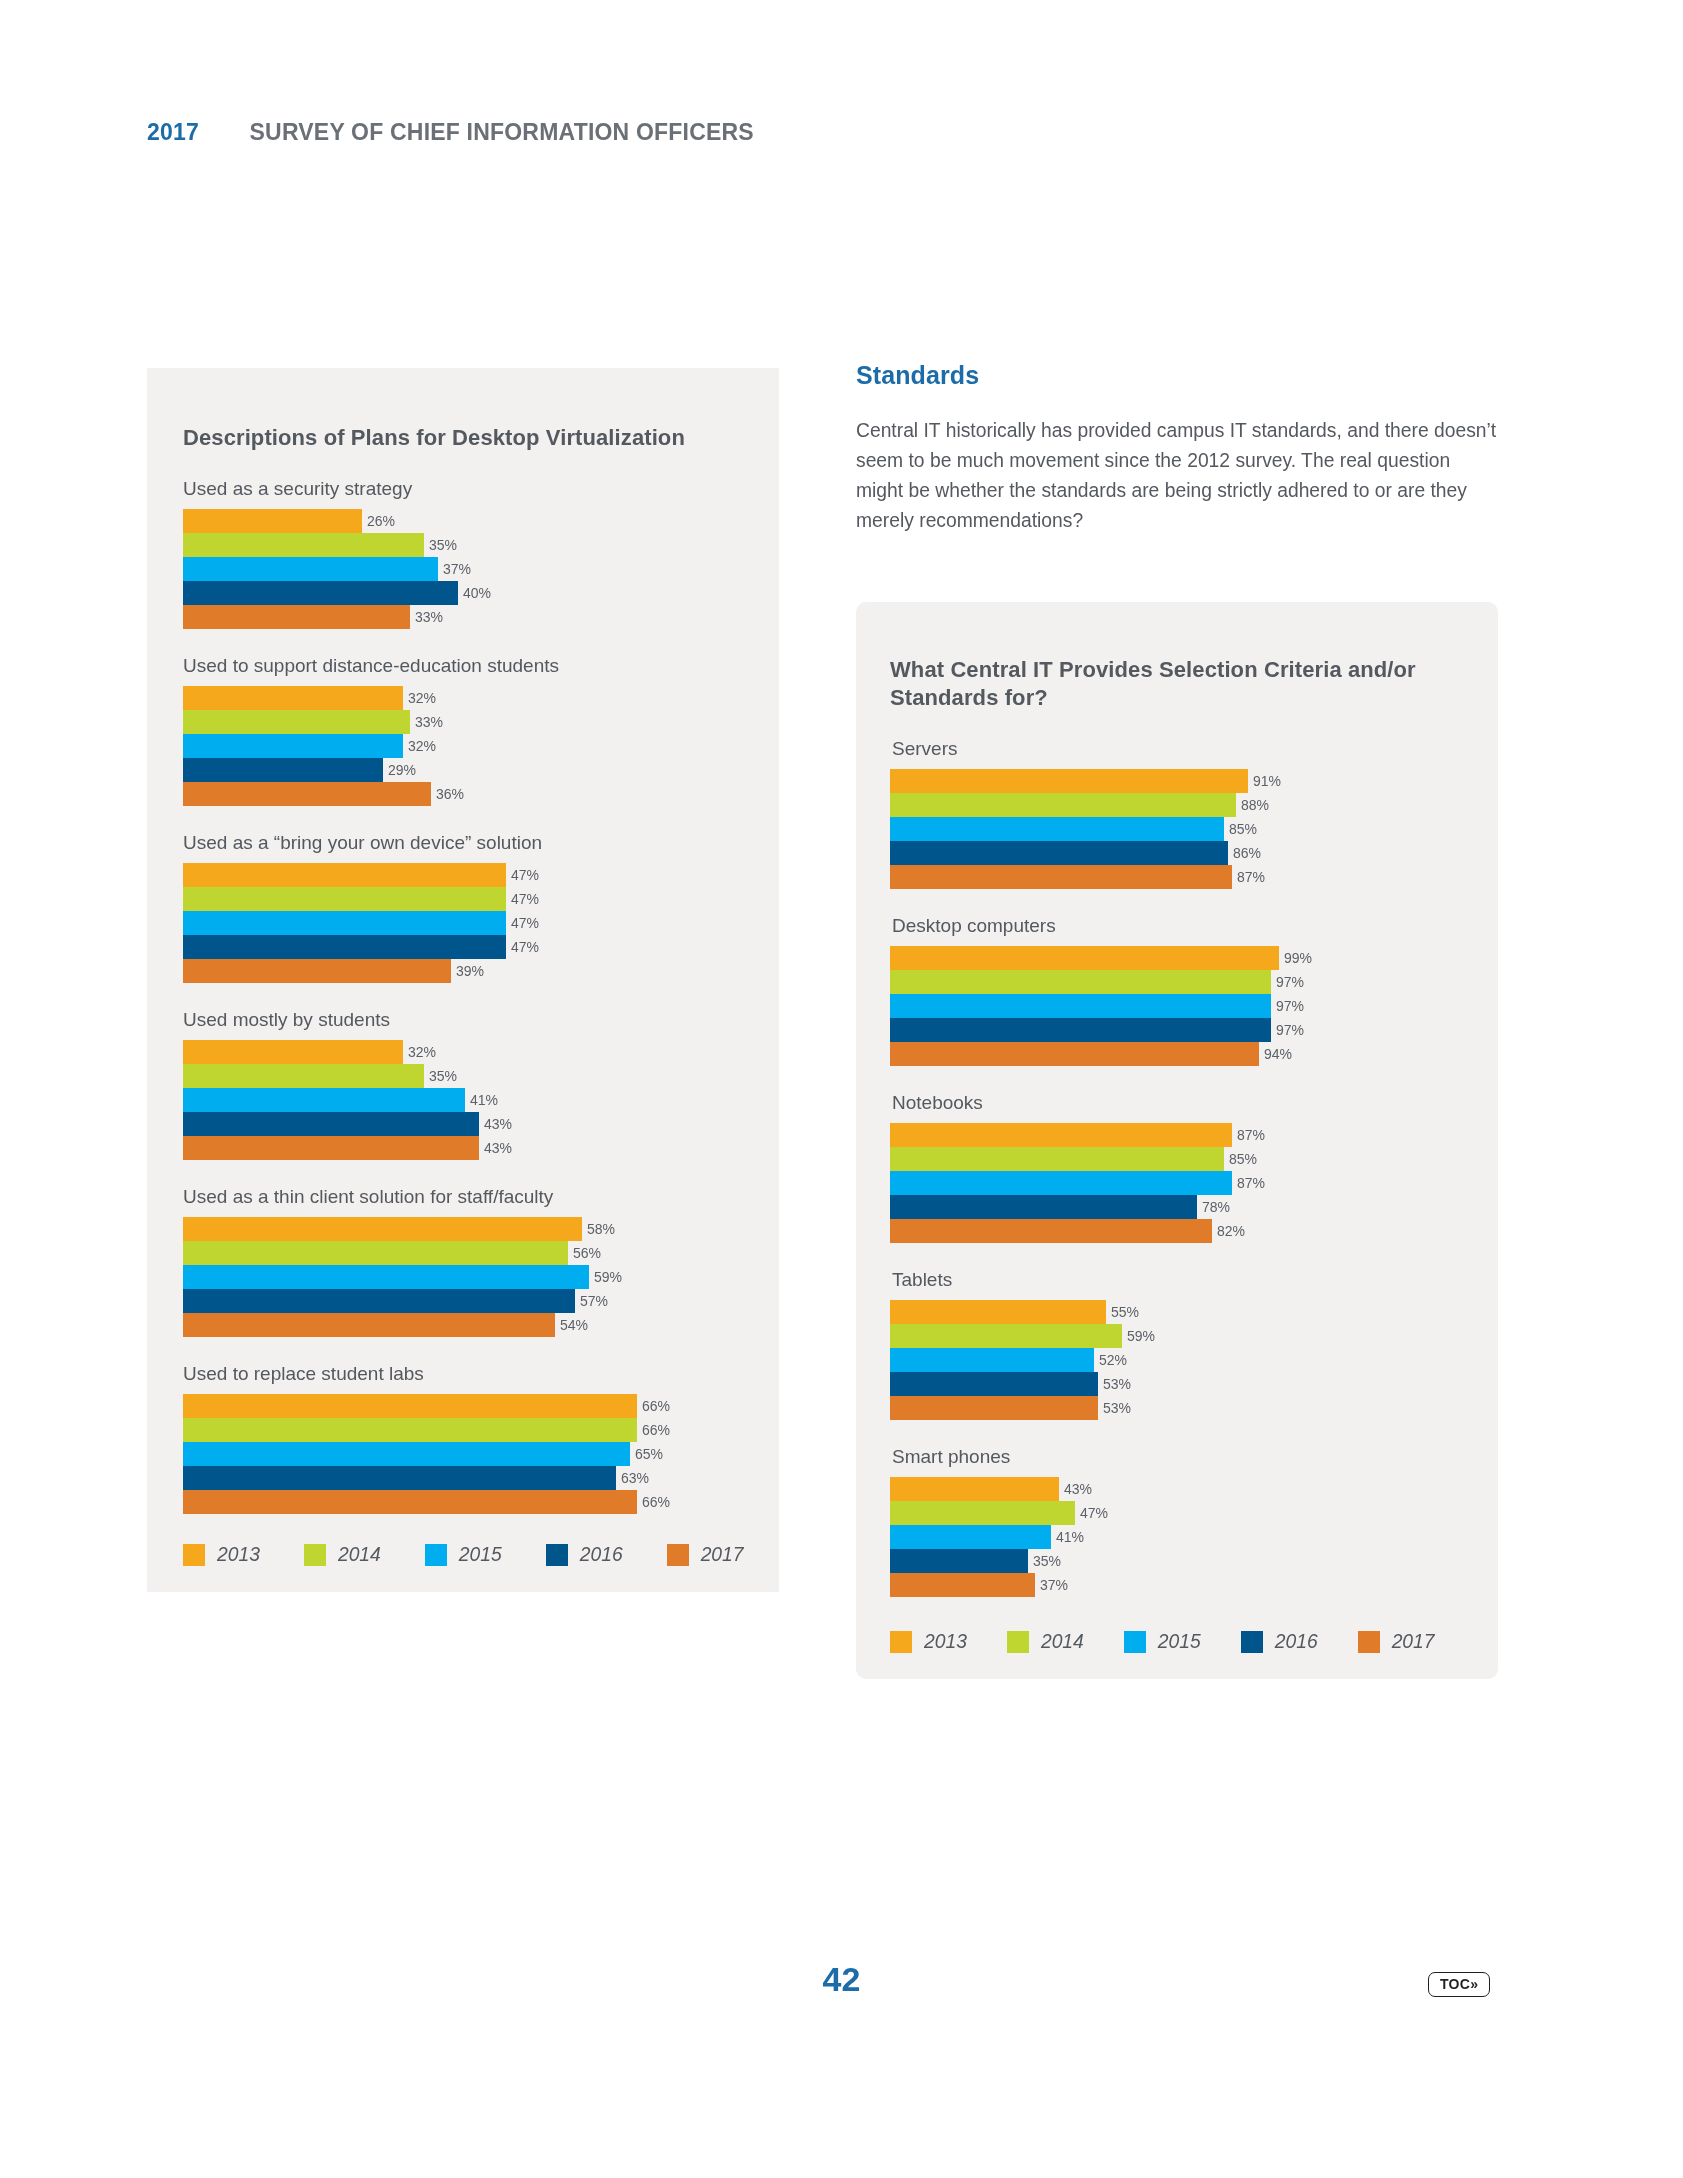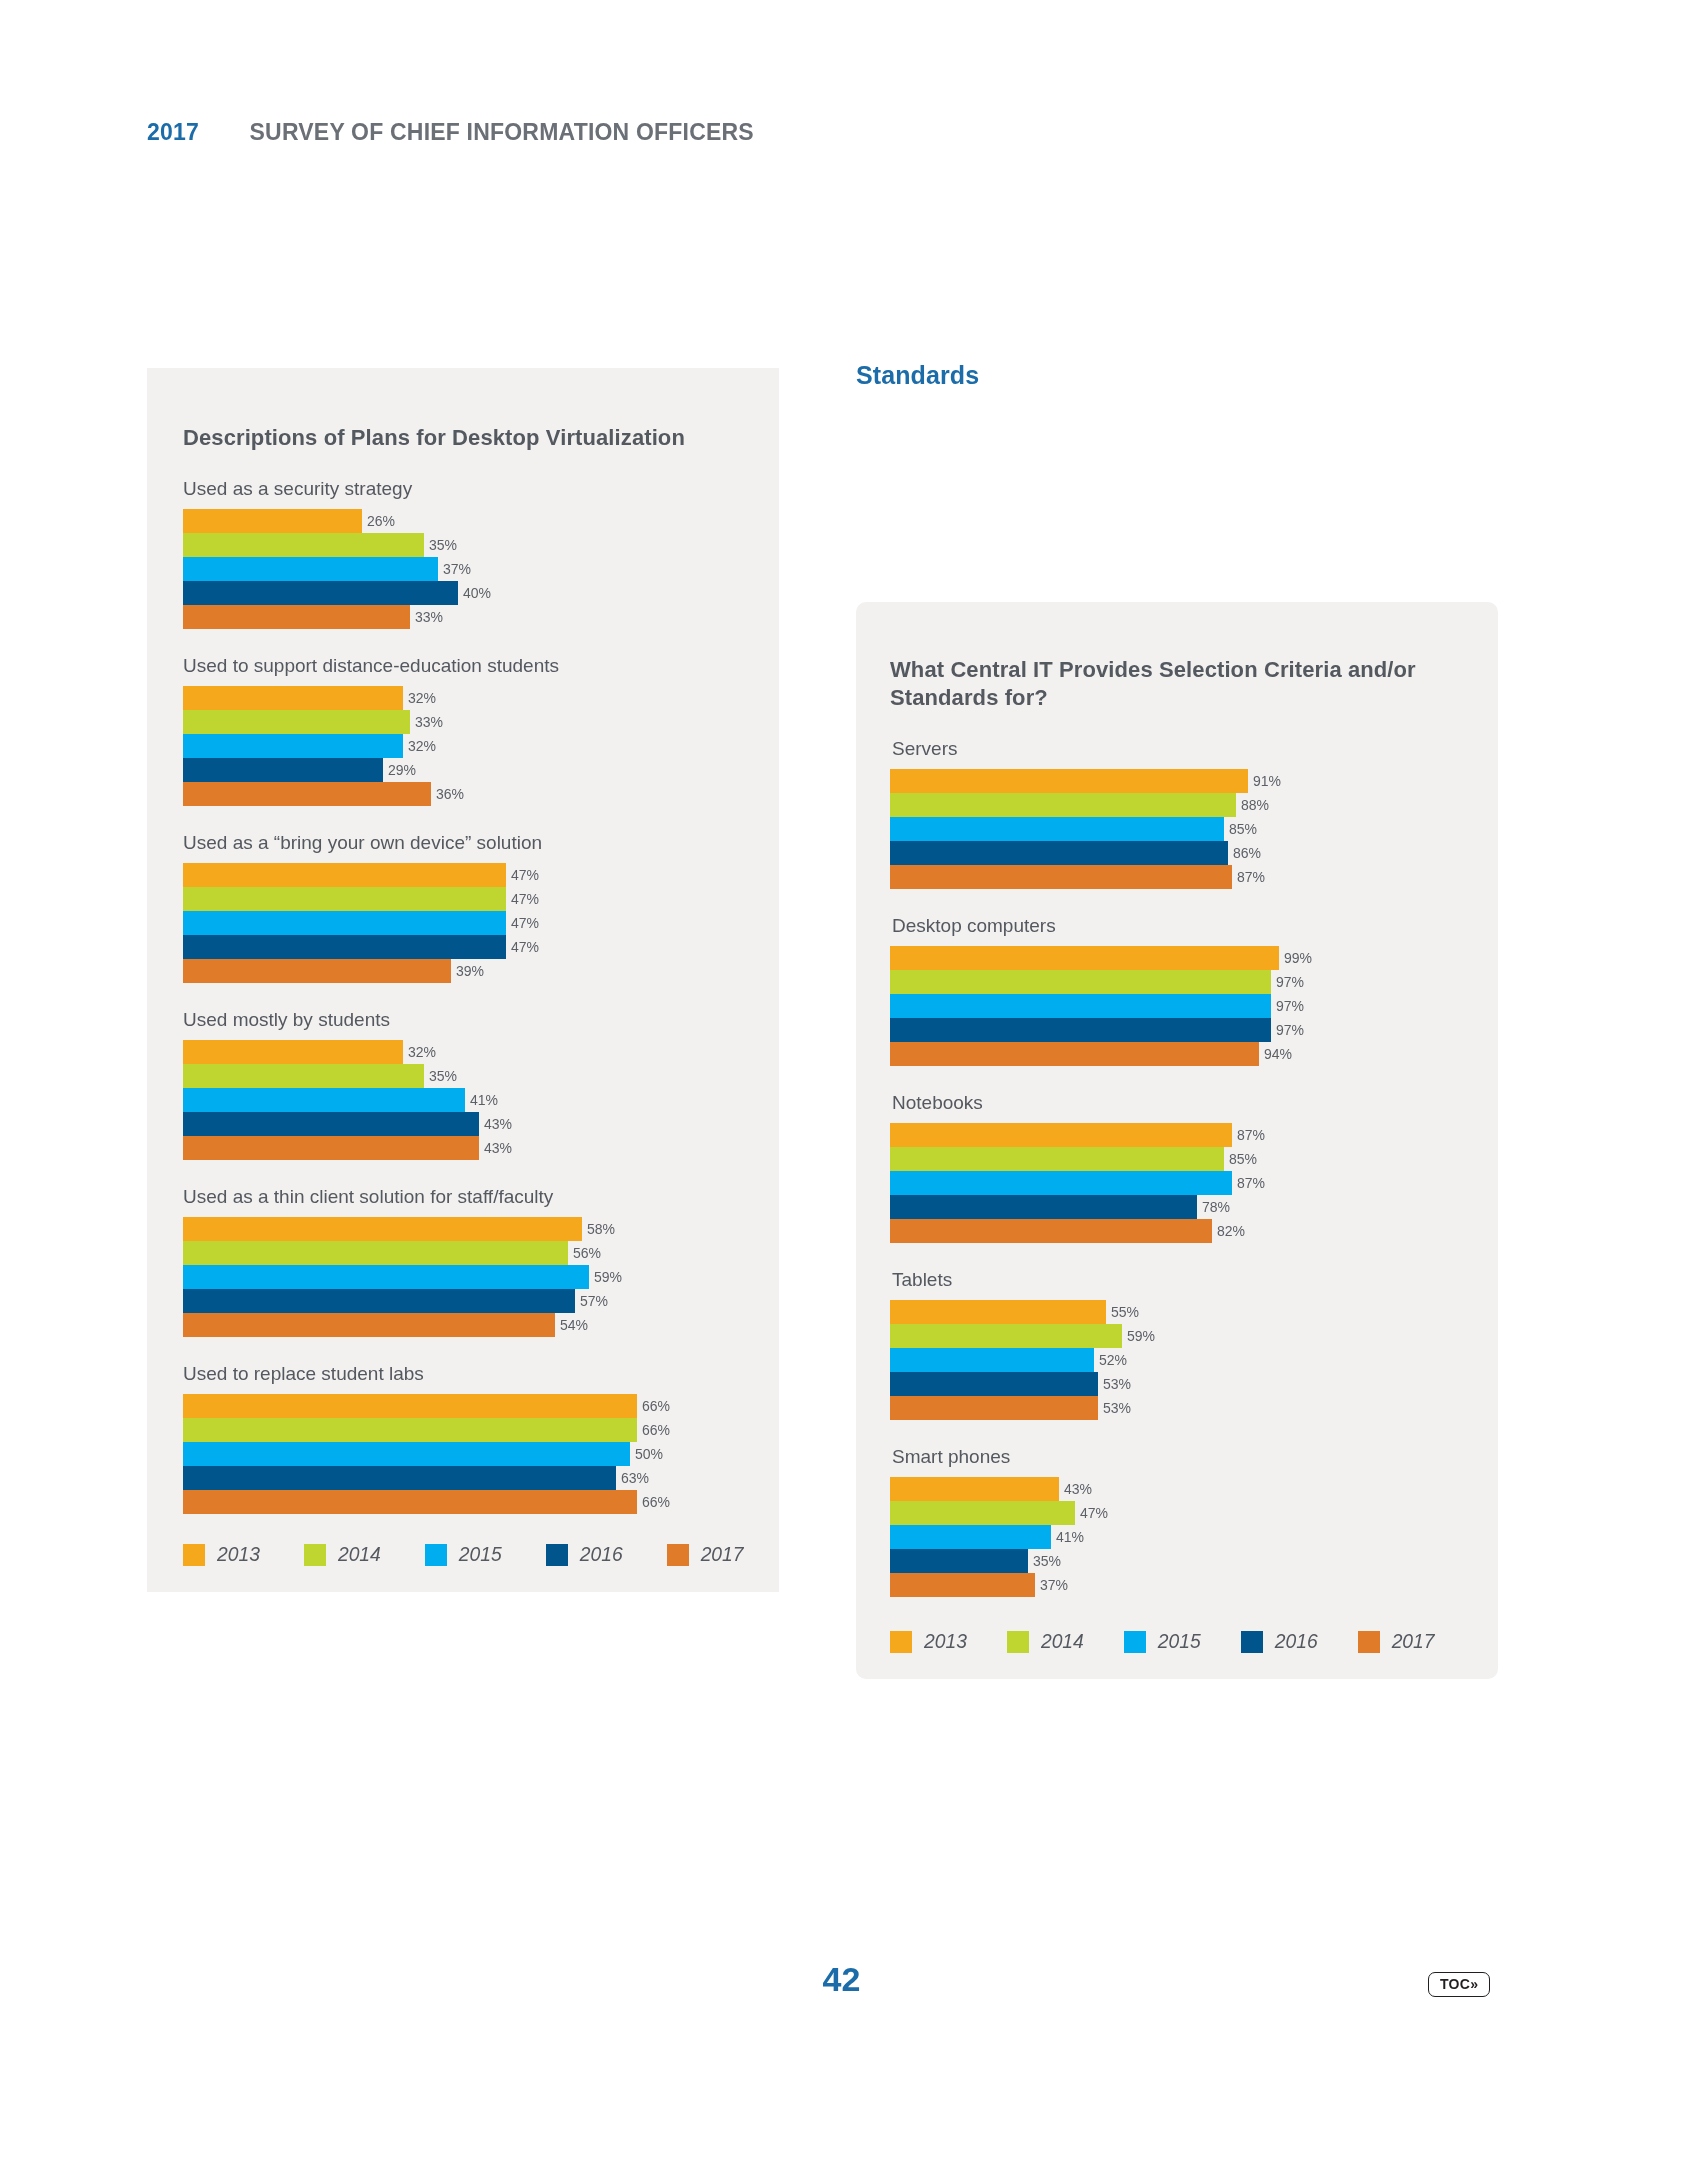--- a/index.html
+++ b/index.html
@@ -230,21 +230,21 @@
             <div class="barrow">
               <div class="bar" style="width: 454px; background: rgb(245, 168, 28);"></div>
               <span class="val">66%</span>
             </div>
             <div class="barrow">
               <div class="bar" style="width: 454px; background: rgb(190, 214, 47);"></div>
               <span class="val">66%</span>
             </div>
             <div class="barrow">
               <div class="bar" style="width: 447px; background: rgb(0, 174, 239);"></div>
-              <span class="val">50%</span>
+              <span class="val">65%</span>
             </div>
             <div class="barrow">
               <div class="bar" style="width: 433px; background: rgb(0, 85, 140);"></div>
               <span class="val">63%</span>
             </div>
             <div class="barrow">
               <div class="bar" style="width: 454px; background: rgb(224, 123, 41);"></div>
               <span class="val">66%</span>
             </div>
           </div>
@@ -269,20 +269,21 @@
         </div>
         <div class="lg-item">
           <span class="sw" style="background: rgb(224, 123, 41);"></span>
           <span class="lg-label">2017</span>
         </div>
       </div>
   </div>
 
   <div class="right-col">
     <div class="sec-head">Standards</div>
+    <p class="sec-body">Central IT historically has provided campus IT standards, and there doesn’t seem to be much movement since the 2012 survey. The real question might be whether the standards are being strictly adhered to or are they merely recommendations?</p>
   </div>
 
   <div class="right-panel" id="right-panel">
     <div class="panel-title">What Central IT Provides Selection Criteria and/or Standards for?</div>
     <div id="right-groups">
         <div class="group">
           <div class="group-label">Servers</div>
           <div class="bars">
             <div class="barrow">
               <div class="bar" style="width: 358px; background: rgb(245, 168, 28);"></div>

